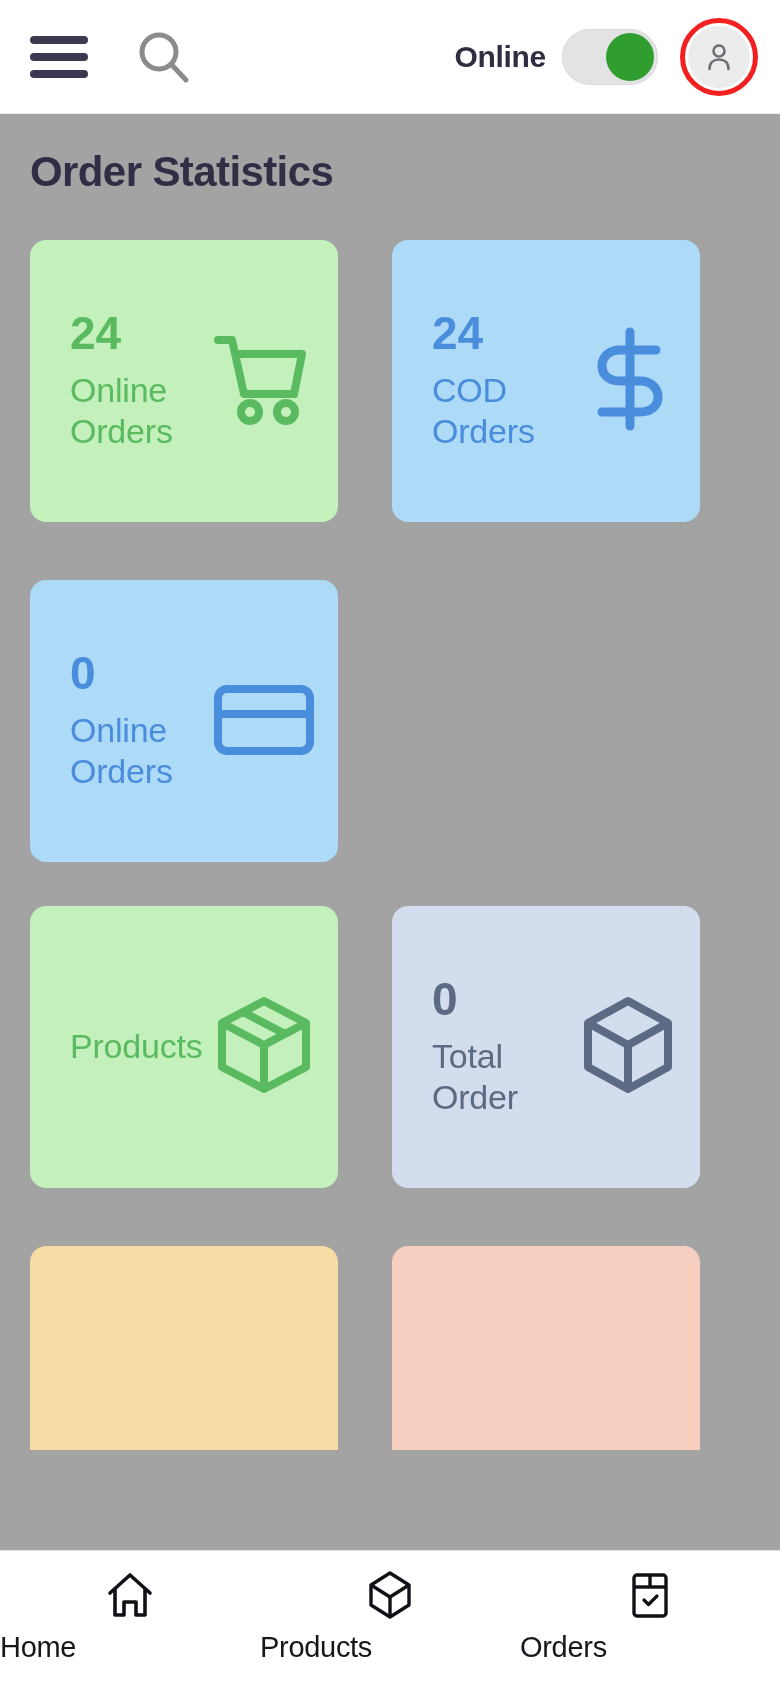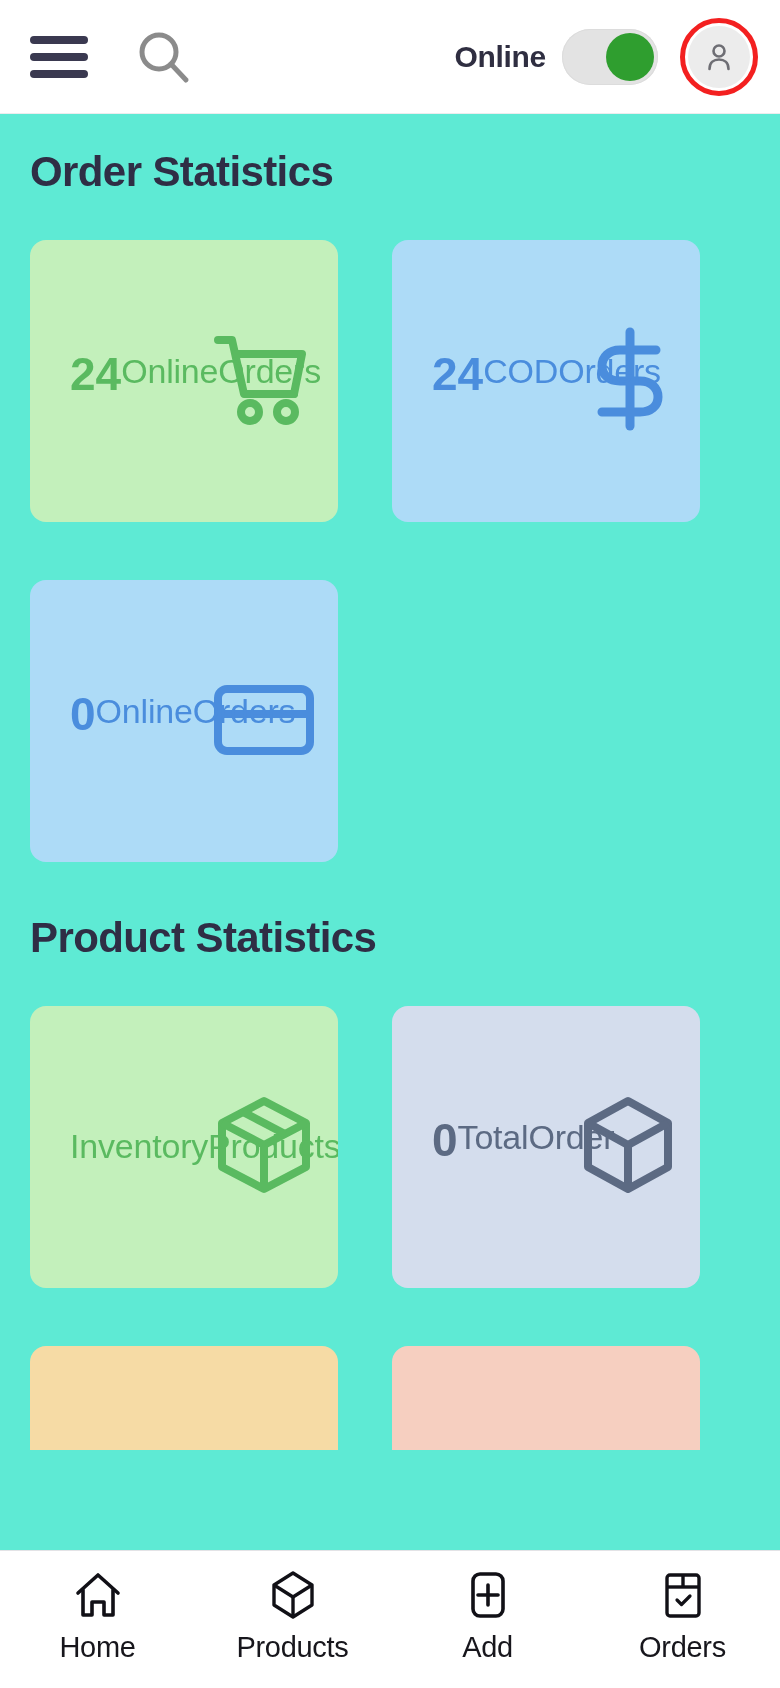--- a/index.html
+++ b/index.html
@@ -9,21 +9,21 @@
     height: 1688px;
     overflow: hidden;
     font-family: "Liberation Sans", sans-serif;
     background: #f5f5f7;
   }
 
   .phone {
     position: relative;
     width: 780px;
     height: 1688px;
-    background: #5eead4;
+    background: #a3a3a3;
     overflow: hidden;
     padding-left: 8px;
   }
 
   
   .header {
     position: absolute;
     top: 0; left: 0;
     width: 780px;
     height: 114px;
@@ -141,20 +141,21 @@
     display: flex;
     align-items: center;
     padding: 0 26px 0 40px;
     cursor: pointer;
     overflow: hidden;
   }
   .stat-card .texts {
     position: relative;
     z-index: 2;
     display: flex;
+    flex-direction: column;
     max-width: 175px;
   }
   .stat-value {
     font-size: 46px;
     font-weight: bold;
     line-height: 1.0;
     margin-bottom: 14px;
   }
   .stat-label {
     font-size: 34px;
@@ -188,21 +189,20 @@
     background: #ffffff;
     border-top: 1px solid #e3e3e6;
     display: flex;
     align-items: flex-start;
     padding-top: 16px;
   }
   .nav-item {
     flex: 1 1 0;
     display: flex;
     flex-direction: column;
-    align-items: center;
     cursor: pointer;
   }
   .nav-icon {
     height: 56px;
     display: flex;
     align-items: center;
     justify-content: center;
   }
   .nav-label {
     margin-top: 8px;
@@ -295,27 +295,25 @@
           <svg width="104" height="80" viewBox="0 0 104 80" fill="none">
             <rect x="6" y="10" width="92" height="62" rx="9" stroke="#4a8ddd" stroke-width="8"></rect>
             <line x1="6" y1="35" x2="98" y2="35" stroke="#4a8ddd" stroke-width="8"></line>
           </svg>
         </div>
       </div>
 
       <div></div>
     </div>
 
-    <div class="section-title product">Product Statistics</div>
 
     <div class="card-grid">
 
       <div class="stat-card c-green">
         <div class="texts">
-          <div class="stat-label">Inventory</div>
           <div class="stat-label">Products</div>
         </div>
         <div class="stat-icon">
           <svg width="104" height="104" viewBox="0 0 104 104" fill="none">
             <path d="M52 8 L94 30 V74 L52 96 L10 74 V30 Z" stroke="#5aba60" stroke-width="8" stroke-linejoin="round"></path>
             <path d="M10 30 L52 52 L94 30" stroke="#5aba60" stroke-width="8" stroke-linejoin="round"></path>
             <path d="M52 52 V96" stroke="#5aba60" stroke-width="8"></path>
             <path d="M31 19 L73 41" stroke="#5aba60" stroke-width="8" stroke-linejoin="round"></path>
           </svg>
         </div>
@@ -362,30 +360,20 @@
       <div class="nav-icon">
         <svg width="52" height="52" viewBox="0 0 52 52" fill="none">
           <path d="M26 4 L45 16 V36 L26 48 L7 36 V16 Z" stroke="#111016" stroke-width="3.4" stroke-linejoin="round"></path>
           <path d="M7 16 L26 28 L45 16" stroke="#111016" stroke-width="3.4" stroke-linejoin="round"></path>
           <path d="M26 28 V48" stroke="#111016" stroke-width="3.4"></path>
         </svg>
       </div>
       <div class="nav-label">Products</div>
     </div>
 
-    <div class="nav-item">
-      <div class="nav-icon">
-        <svg width="52" height="52" viewBox="0 0 52 52" fill="none">
-          <rect x="11" y="5" width="30" height="42" rx="7" stroke="#111016" stroke-width="3.6"></rect>
-          <line x1="26" y1="16" x2="26" y2="36" stroke="#111016" stroke-width="3.6" stroke-linecap="round"></line>
-          <line x1="16" y1="26" x2="36" y2="26" stroke="#111016" stroke-width="3.6" stroke-linecap="round"></line>
-        </svg>
-      </div>
-      <div class="nav-label">Add</div>
-    </div>
 
     <div class="nav-item">
       <div class="nav-icon">
         <svg width="52" height="52" viewBox="0 0 52 52" fill="none">
           <rect x="10" y="6" width="32" height="41" rx="3" stroke="#111016" stroke-width="3.4"></rect>
           <line x1="10" y1="18" x2="42" y2="18" stroke="#111016" stroke-width="3.4"></line>
           <line x1="26" y1="6" x2="26" y2="18" stroke="#111016" stroke-width="3.4"></line>
           <path d="M20 31 L24.5 35.5 L33 27" stroke="#111016" stroke-width="3.2" stroke-linecap="round" stroke-linejoin="round" fill="none"></path>
         </svg>
       </div>

